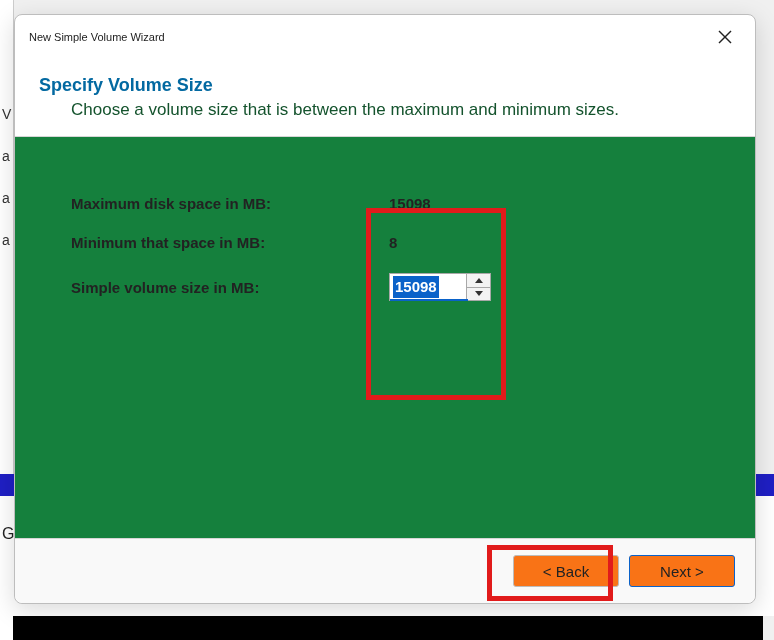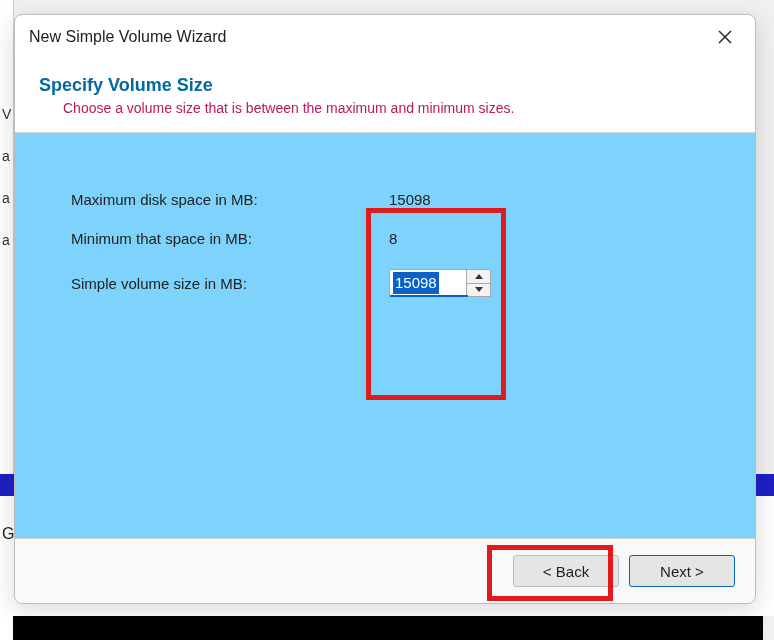--- a/index.html
+++ b/index.html
@@ -63,21 +63,21 @@
       border-radius: 8px;
       box-shadow: 0 6px 24px rgba(0,0,0,0.15);
       display: flex;
       flex-direction: column;
     }
     .titlebar {
       display: flex;
       align-items: center;
       justify-content: space-between;
       padding: 8px 14px 8px 14px;
-      font-size: 16px;
+      font-size: 11px;
       color: #222;
     }
     .close-btn {
       width: 32px;
       height: 28px;
       display: flex;
       align-items: center;
       justify-content: center;
       cursor: pointer;
       font-size: 15px;
@@ -91,29 +91,30 @@
       border-bottom: 1px solid #d6d6d6;
       background: #fff;
     }
     .header-title {
       font-size: 18px;
       font-weight: bold;
       color: #0369a1;
       margin-bottom: 4px;
     }
     .header-subtitle {
-      font-size: 14px;
-      color: #be185d;
-      margin-left: 24px;
+      font-size: 17px;
+      color: #14532d;
+      margin-left: 32px;
     }
     .content-area {
       flex: 1;
-      background: #7dd3fc;
+      background: #15803d;
       padding: 58px 40px 0 56px;
       position: relative;
+      font-weight: bold;
     }
     .form-row {
       display: flex;
       align-items: center;
       margin-bottom: 22px;
       font-size: 15px;
       color: #222;
     }
     .form-label {
       width: 318px;
@@ -181,21 +182,21 @@
       background: #f9f9f9;
       padding: 16px 20px 16px 0;
       display: flex;
       justify-content: flex-end;
       gap: 10px;
       border-radius: 0 0 8px 8px;
     }
     .wiz-button {
       min-width: 106px;
       height: 32px;
-      background: #e5e5e5;
+      background: #f97316;
       border: 1px solid #bcbcbc;
       border-radius: 3px;
       font-size: 15px;
       font-family: inherit;
       color: #222;
       cursor: pointer;
       padding: 0 14px;
     }
     .wiz-button.default {
       border: 1.5px solid #0a62c9;

